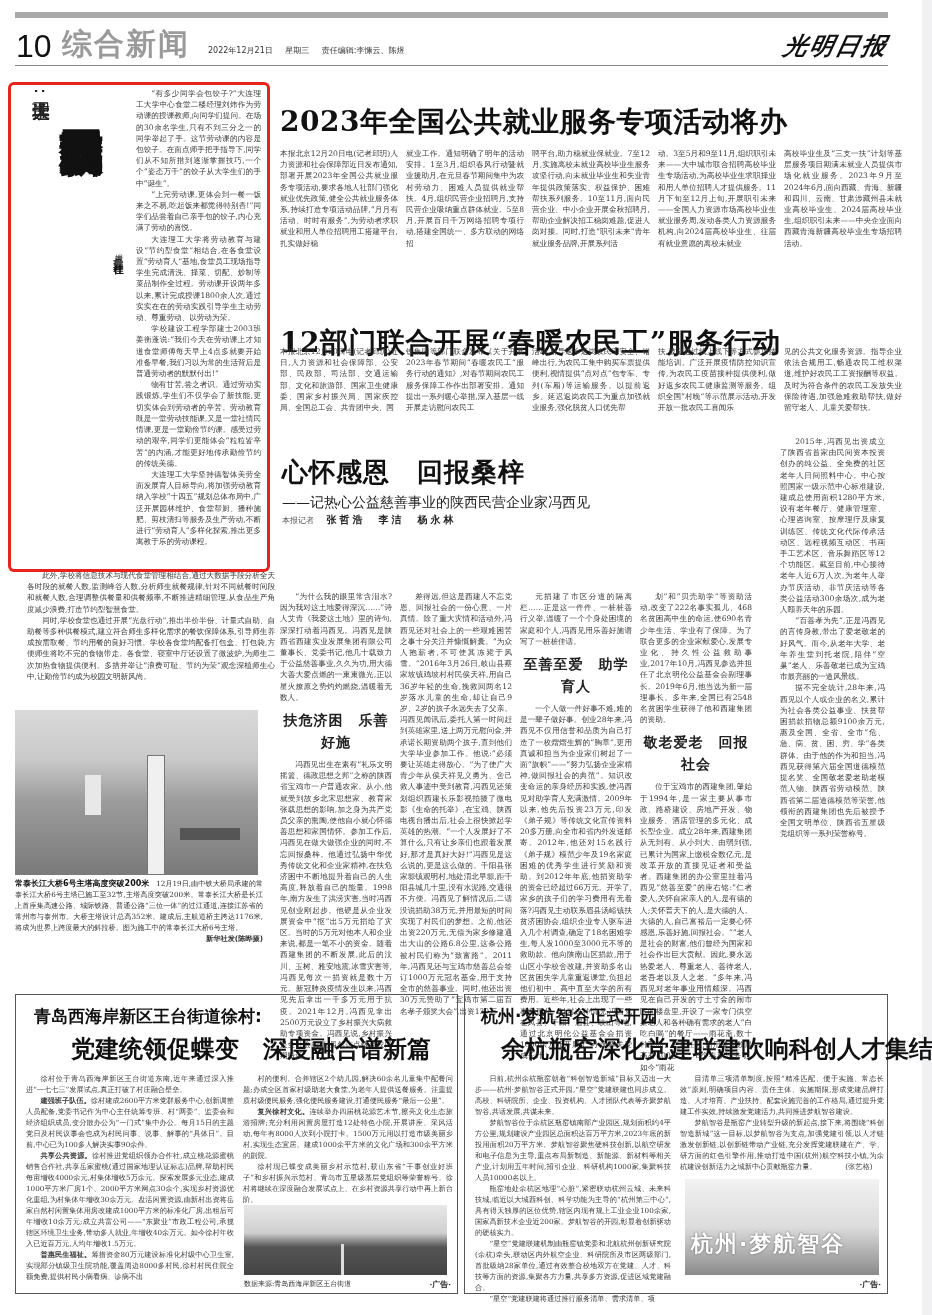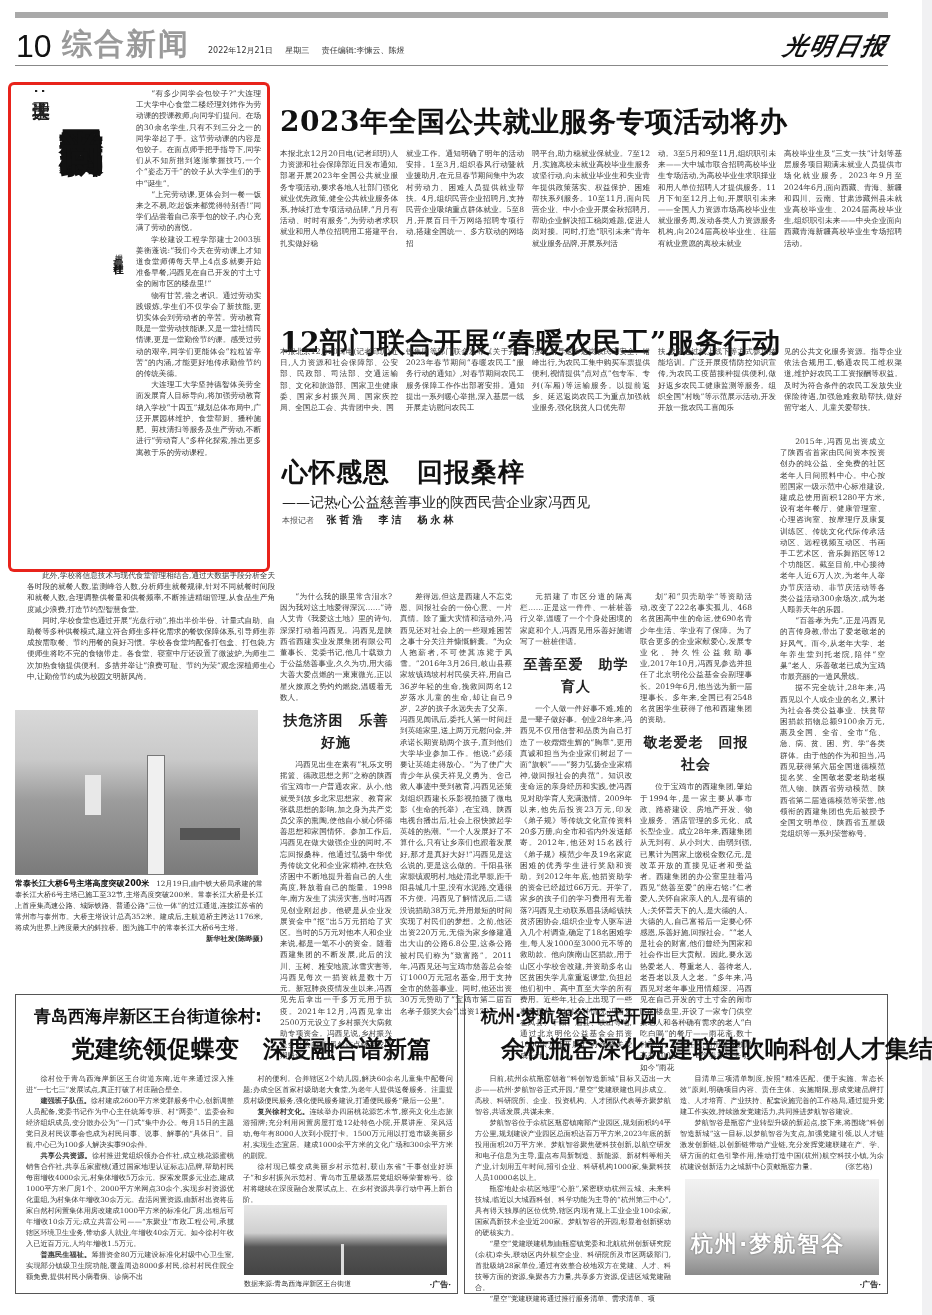--- a/index.html
+++ b/index.html
@@ -95,21 +95,22 @@
 <div class="big-title">勤俭节约成校园文明新风尚</div>
 <div class="byline-v">
   <span>本报记者</span>
   <b>吴琳</b>
   <span>本报通讯员</span>
   <b>杜佳</b>
 </div>
 <div class="col lead-col">
   <p>“有多少同学会包饺子?”大连理工大学中心食堂二楼经理刘炜作为劳动课的授课教师,向同学们提问。在场的30余名学生,只有不到三分之一的同学举起了手。这节劳动课的内容是包饺子。在面点师手把手指导下,同学们从不知所措到逐渐掌握技巧,一个个“姿态万千”的饺子从大学生们的手中“诞生”。</p>
   <p>“上完劳动课,更体会到一餐一饭来之不易,吃起饭来都觉得特别香!”同学们品尝着自己亲手包的饺子,内心充满了劳动的喜悦。</p>
-  <p>学校建设工程学部建士2003班姜衡蓬说:“我们今天在劳动课上才知道食堂师傅每天早上4点多就要开始准备早餐,冯西见在自己开发的寸土寸金的闹市区的楼盘里!”</p>
+  <p>大连理工大学将劳动教育与建设“节约型食堂”相结合,在各食堂设置“劳动育人”基地,食堂员工现场指导学生完成清洗、择菜、切配、炒制等菜品制作全过程。劳动课开设两年多以来,累计完成授课1800余人次,通过实实在在的劳动实践引导学生主动劳动、尊重劳动、以劳动为荣。</p>
+  <p>学校建设工程学部建士2003班姜衡蓬说:“我们今天在劳动课上才知道食堂师傅每天早上4点多就要开始准备早餐,我们习以为常的生活背后是普通劳动者的默默付出!”</p>
   <p>物有甘苦,尝之者识。通过劳动实践锻炼,学生们不仅学会了新技能,更切实体会到劳动者的辛苦。劳动教育既是一堂劳动技能课,又是一堂社情民情课,更是一堂勤俭节约课。感受过劳动的艰辛,同学们更能体会“粒粒皆辛苦”的内涵,才能更好地传承勤俭节约的传统美德。</p>
   <p>大连理工大学坚持德智体美劳全面发展育人目标导向,将加强劳动教育纳入学校“十四五”规划总体布局中,广泛开展园林维护、食堂帮厨、播种施肥、剪枝清扫等服务及生产劳动,不断进行“劳动育人”多样化探索,推出更多寓教于乐的劳动课程。</p>
 </div>
 <div class="col wide-col">
   <p>此外,学校将信息技术与现代食堂管理相结合,通过大数据手段分析全天各时段的就餐人数,监测峰谷人数,分析师生就餐规律,针对不同就餐时间段和就餐人数,合理调整供餐量和供餐频率,不断推进精细管理,从食品生产角度减少浪费,打造节约型智慧食堂。</p>
   <p>同时,学校食堂也通过开展“光盘行动”,推出半价半份、计量式自助、自助餐等多种供餐模式,建立符合师生多样化需求的餐饮保障体系,引导师生养成按需取餐、节约用餐的良好习惯。学校各食堂均配备打包盒、打包袋,方便师生将吃不完的食物带走。各食堂、寝室中厅还设置了微波炉,为师生二次加热食物提供便利。多措并举让“浪费可耻、节约为荣”观念深植师生心中,让勤俭节约成为校园文明新风尚。</p>
 </div>
 
 <div class="photo">
   <div class="tower2"></div>

